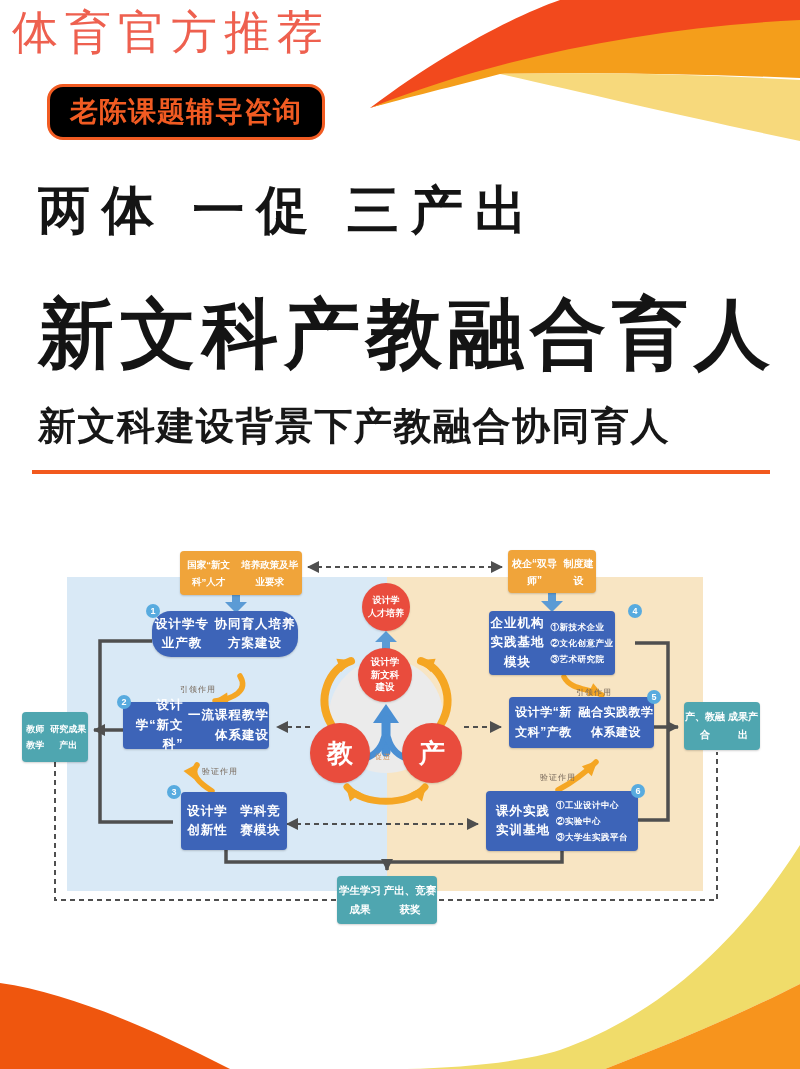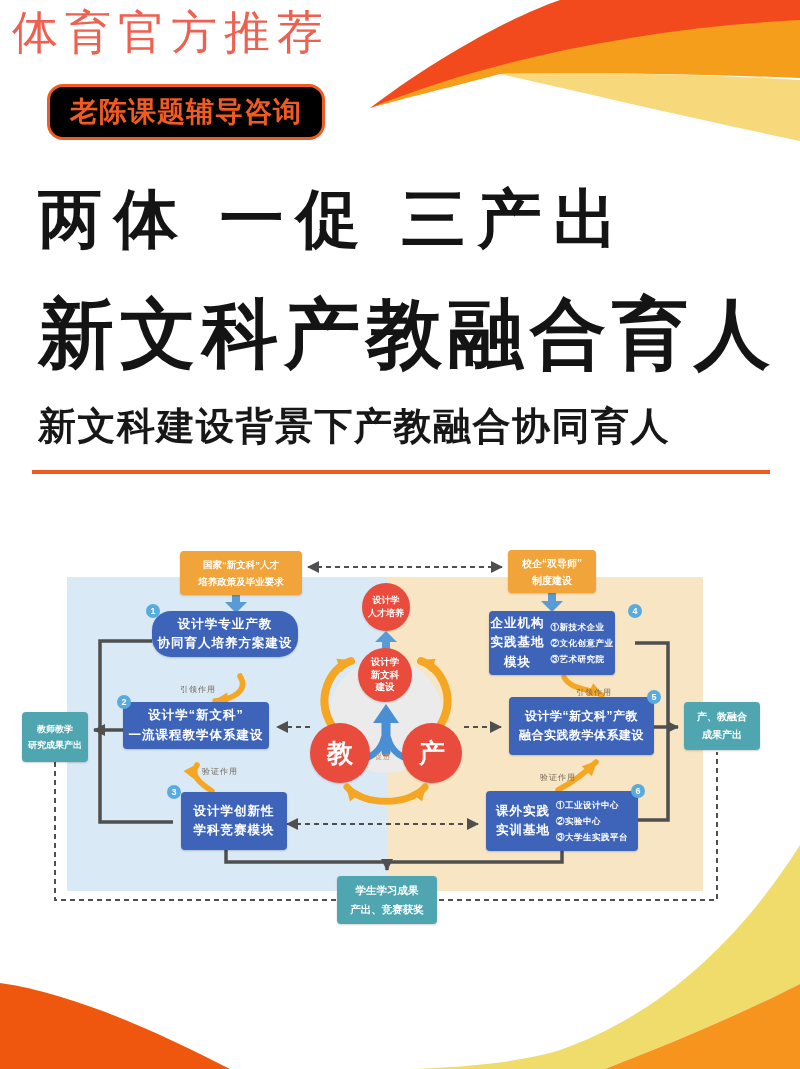--- a/index.html
+++ b/index.html
@@ -4,33 +4,33 @@
 <style>
   html,body{margin:0;padding:0;background:#fff;}
   .page{position:relative;width:800px;height:1069px;background:#ffffff;overflow:hidden;
         font-family:"Liberation Sans",sans-serif;}
   svg.deco{position:absolute;left:0;top:0;pointer-events:none;}
   .watermark{position:absolute;left:12px;top:2px;font-family:"DejaVu Serif","Liberation Serif",serif;
              font-size:46px;letter-spacing:7px;color:#ee604f;white-space:nowrap;}
   .badge{position:absolute;left:47px;top:84px;height:50px;padding:0 20px;border:3.5px solid #f15b22;
          border-radius:16px;display:inline-flex;align-items:center;color:#f15b22;font-weight:bold;
          font-size:28px;letter-spacing:1px;background:#000000;}
-  .title-l1{position:absolute;left:38px;top:176px;font-size:64px;font-weight:900;color:#141414;
+  .title-l1{position:absolute;left:38px;top:176px;font-size:52px;font-weight:900;color:#141414;
             letter-spacing:12px;white-space:nowrap;}
   .title-l2{position:absolute;left:38px;top:284px;font-size:76px;font-weight:900;color:#141414;
             letter-spacing:6px;white-space:nowrap;}
   .subtitle{position:absolute;left:38px;top:401px;font-size:38px;font-weight:bold;color:#171717;
             letter-spacing:1.5px;white-space:nowrap;}
   .rule{position:absolute;left:32px;top:470px;width:738px;height:4px;background:#f2591e;}
   .panel{position:absolute;}
   .panel-blue{left:67px;top:577px;width:320px;height:314px;background:#d9e9f6;}
   .panel-cream{left:387px;top:577px;width:316px;height:314px;background:#f8e5c3;}
   .graycircle{position:absolute;left:329px;top:659px;width:114px;height:114px;border-radius:50%;
               background:#ebebeb;}
-  .dbox{position:absolute;color:#fff;border-radius:4px;display:flex;flex-direction:column;
+  .dbox{position:absolute;color:#fff;border-radius:4px;display:flex;flex-direction:row;
         align-items:center;justify-content:center;text-align:center;font-weight:bold;
         box-shadow:0 1px 2px rgba(0,0,0,.18);}
   .blue{background:#3d64b8;}
   .orange{background:#f0a43a;}
   .teal{background:#4fa6b0;}
   .rowbox{flex-direction:row;gap:6px;}
   .biglines{font-size:12.5px;line-height:1.55;letter-spacing:1px;}
   .items{font-size:8.5px;line-height:1.9;text-align:left;font-weight:bold;letter-spacing:.5px;}
   .redcircle{position:absolute;background:#e94c3d;color:#fff;border-radius:50%;display:flex;
              flex-direction:column;align-items:center;justify-content:center;text-align:center;
@@ -146,21 +146,21 @@
       <div>企业机构</div>
       <div>实践基地</div>
       <div>模块</div>
     </div>
     <div class="items">
       <div>①新技术企业</div>
       <div>②文化创意产业</div>
       <div>③艺术研究院</div>
     </div>
   </div>
-  <div class="dbox blue" style="left:509px;top:697px;width:145px;height:58px;font-size:12px;line-height:1.6;letter-spacing:.5px;text-align:center;">
+  <div class="dbox blue" style="left:509px;top:697px;width:145px;height:51px;font-size:12px;line-height:1.6;letter-spacing:.5px;text-align:center;">
     <span>设计学“新文科”产教</span>
     <span>融合实践教学体系建设</span>
   </div>
   <div class="dbox blue rowbox" style="left:486px;top:791px;width:152px;height:60px;">
     <div class="biglines">
       <div>课外实践</div>
       <div>实训基地</div>
     </div>
     <div class="items">
       <div>①工业设计中心</div>

